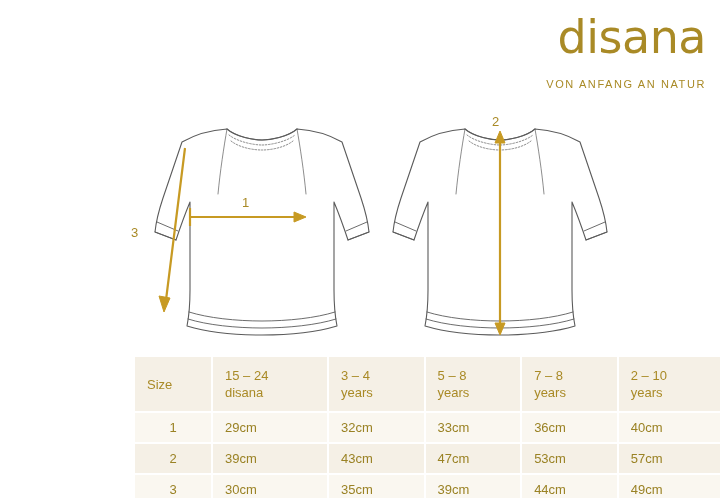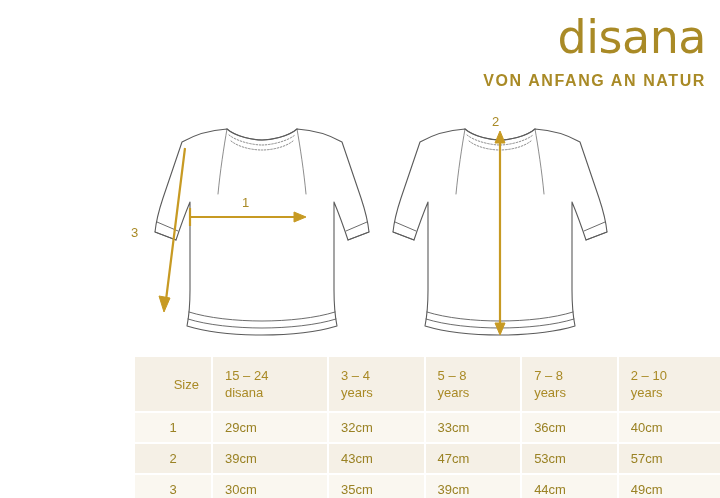--- a/index.html
+++ b/index.html
@@ -46,26 +46,25 @@
   }
   .brand-name {
     font-size: 46px;
     line-height: 46px;
     color: #a98a26;
     letter-spacing: -0.5px;
     font-family: "DejaVu Sans", sans-serif;
     font-weight: 400;
   }
   .brand-sub {
-    font-size: 16px;
+    font-size: 11px;
     letter-spacing: 1.6px;
     color: #a98a26;
-    margin-top: 12px;
-    font-family: "Liberation Sans", sans-serif;
-    font-weight: bold;
+    margin-top: 18px;
+    font-family: "Liberation Sans", sans-serif;
   }
 
   
   .illustration {
     position: absolute;
     left: 0;
     top: 90px;
     width: 720px;
     height: 265px;
   }
@@ -103,21 +102,21 @@
   .size-table tr.data-row.alt td {
     background: #f5f0e6;
   }
   .size-table td.col-size {
     width: 52px;
     text-align: center;
     padding-left: 0;
     padding-right: 0;
   }
   .size-table tr.header-row td.col-size {
-    text-align: right;
+    text-align: left;
   }
 </style>
 </head>
 <body>
 
 <div class="page">
 
 
   <div class="brand">
     <div class="brand-name">disana</div>

